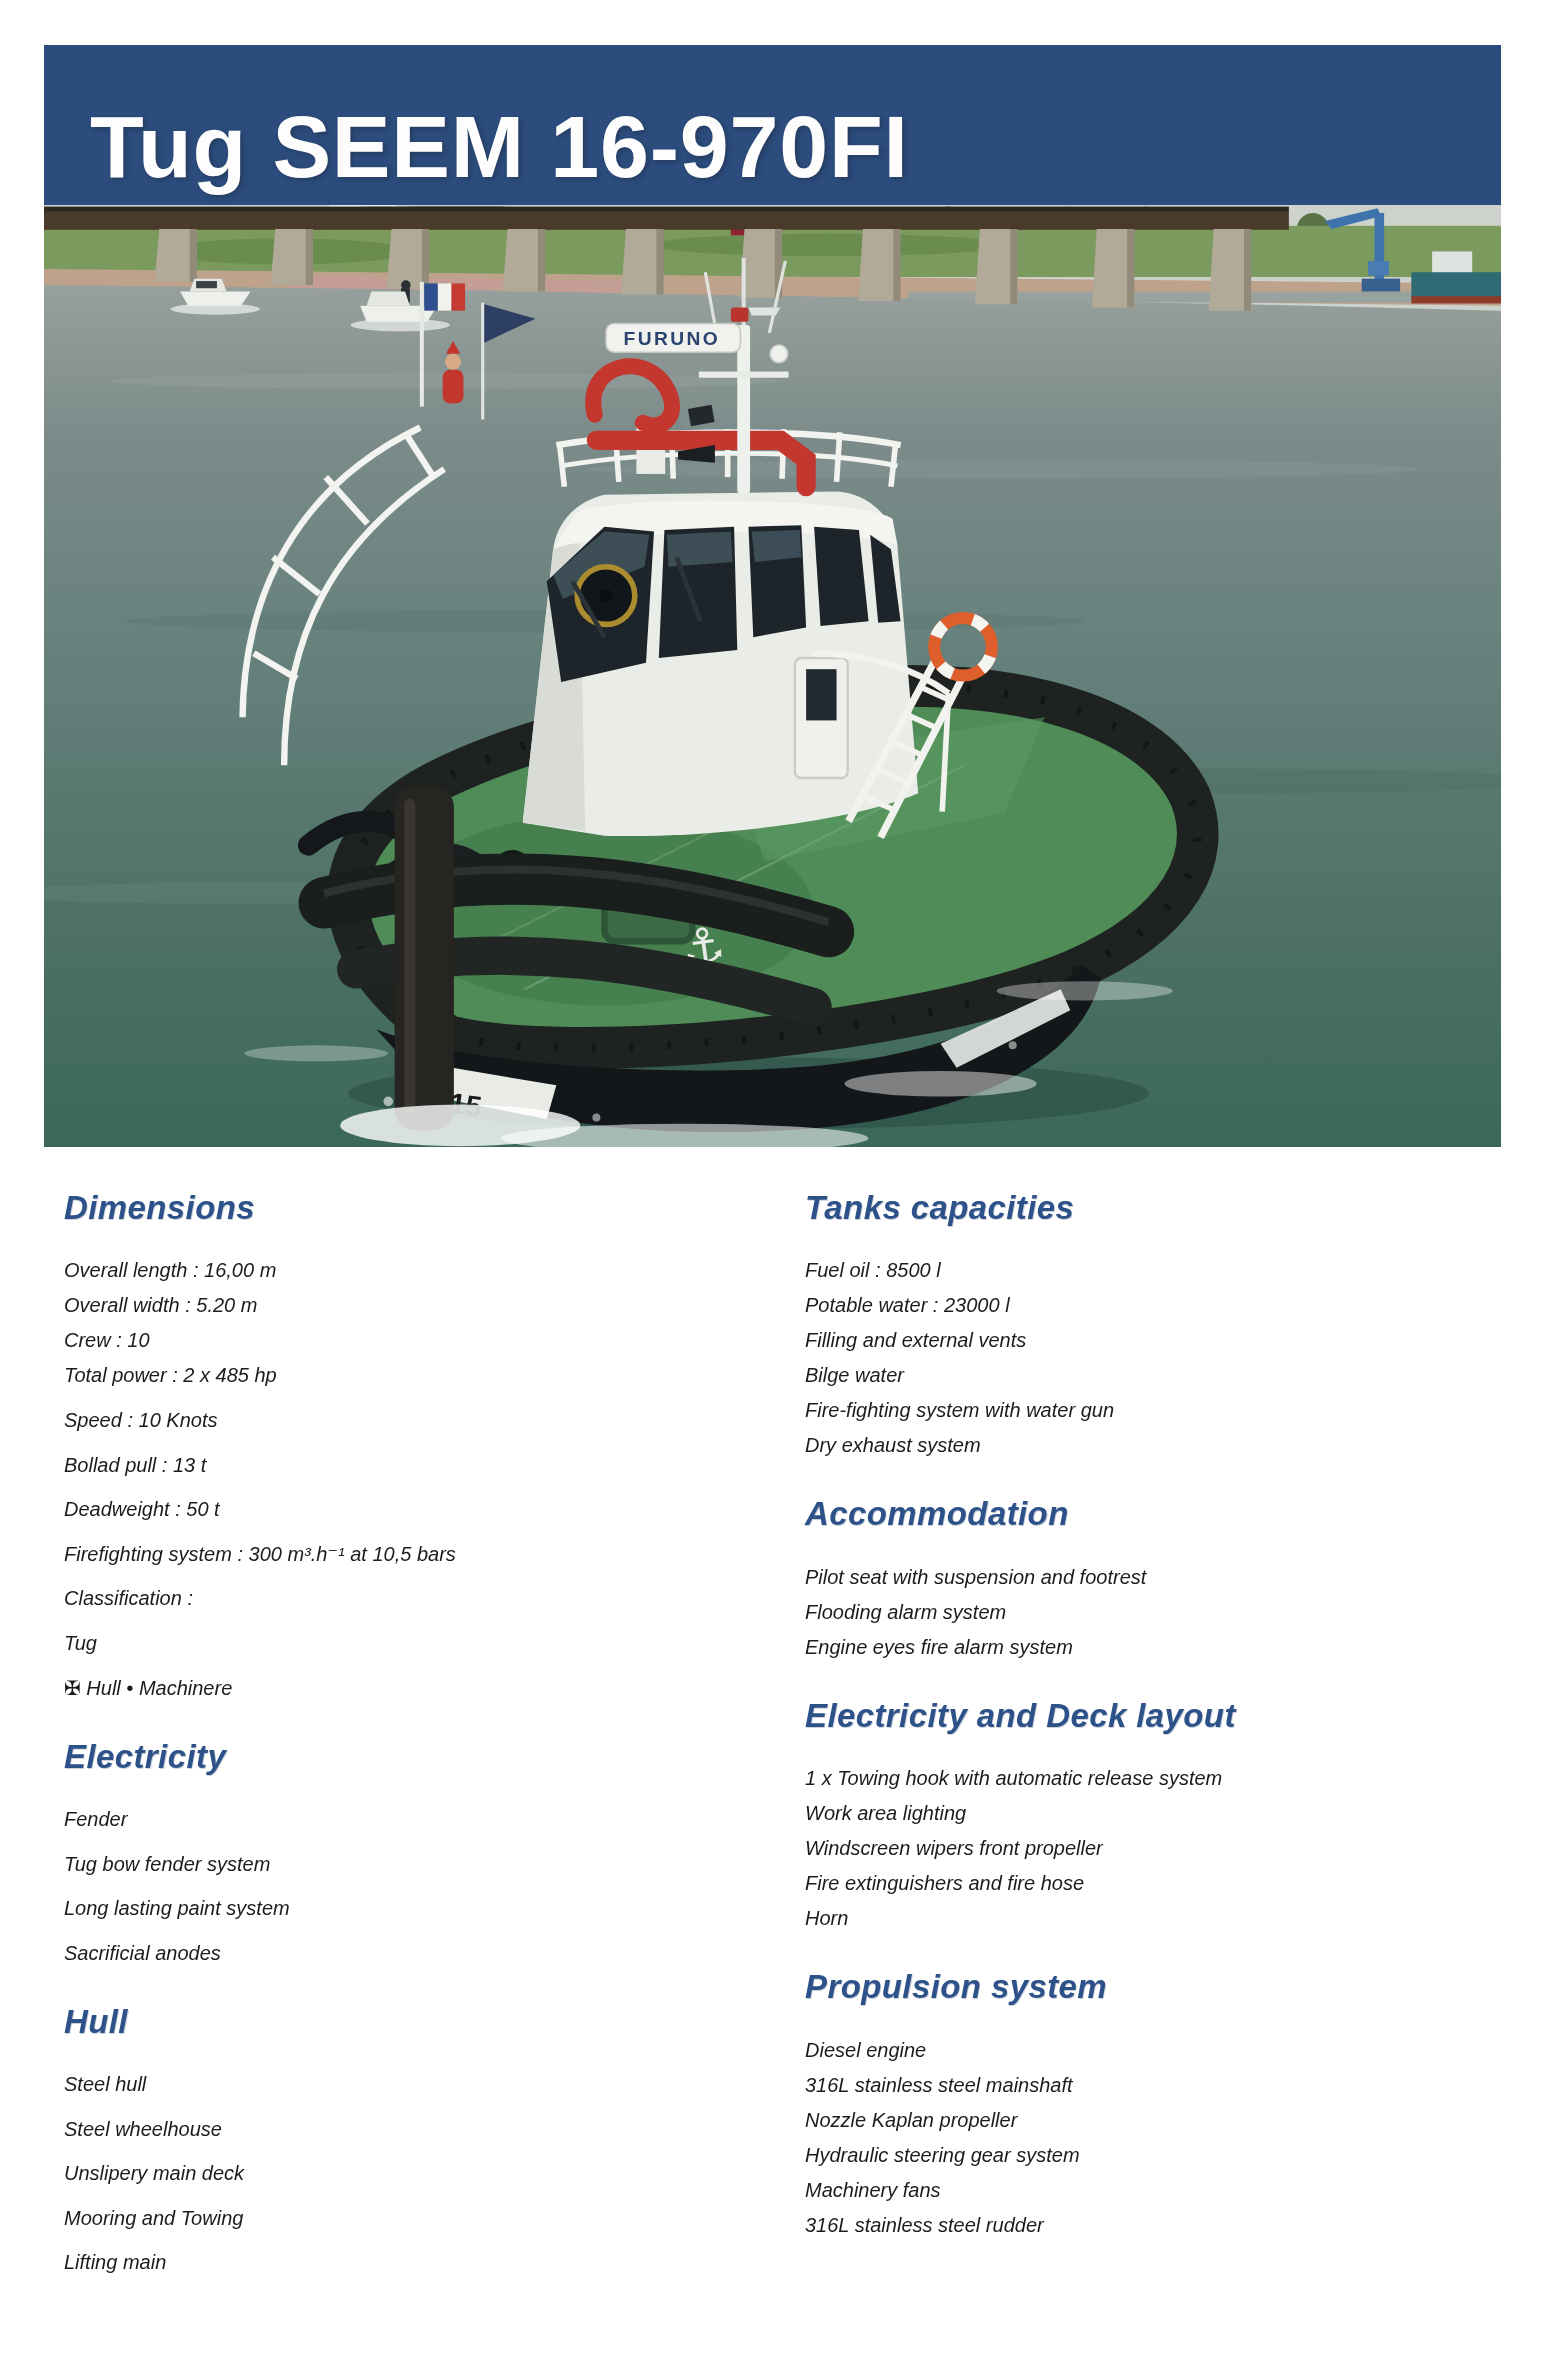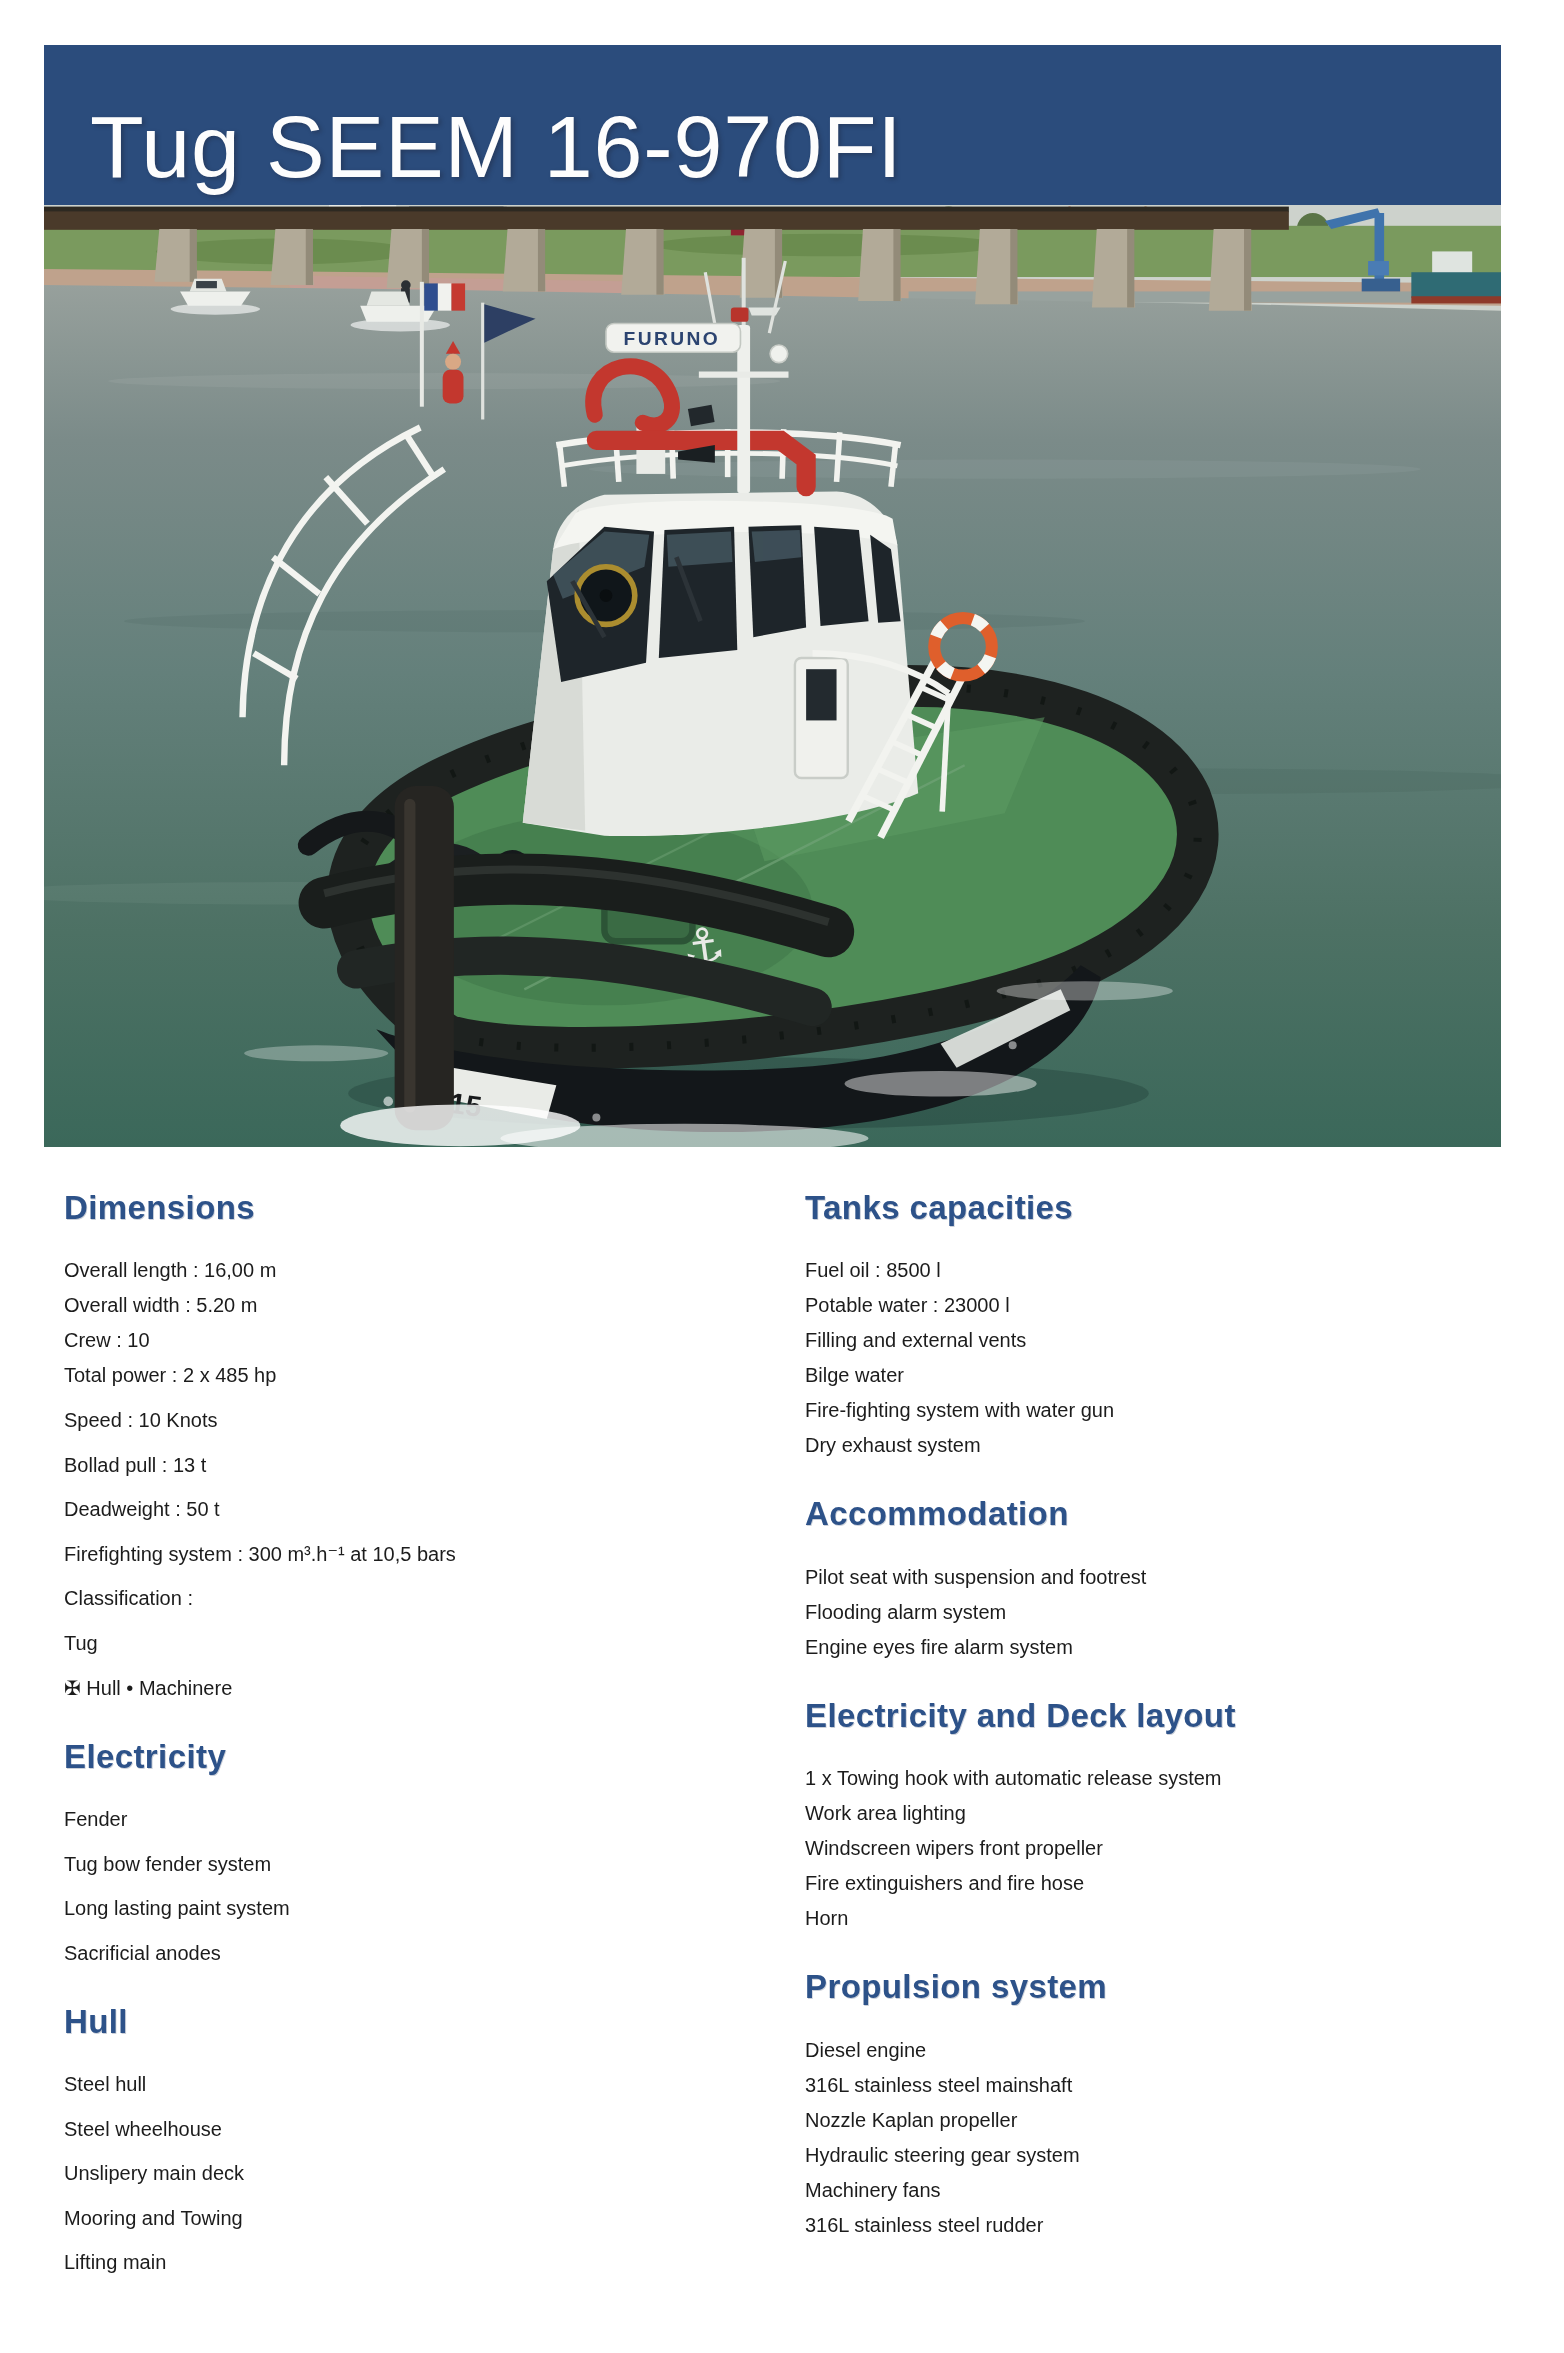--- a/index.html
+++ b/index.html
@@ -9,28 +9,28 @@
   body{
     width:1564px;height:2354px;position:relative;
     font-family:"Liberation Sans","DejaVu Sans",sans-serif;
     color:var(--body);background:var(--paper);overflow:hidden;
   }
   .banner{
     position:absolute;left:44px;top:45px;width:1457px;height:160px;
     background:var(--banner);display:flex;align-items:flex-end;
   }
   .banner .title{
-    padding:0 0 14.4px 46px;font-size:88px;font-weight:400;letter-spacing:0.8px;
+    padding:0 0 14.4px 46px;font-size:88px;font-weight:700;letter-spacing:0.8px;
     color:#fdfdfd;line-height:1;white-space:nowrap;
     text-shadow:2.4px 2.4px 4px rgba(30,35,55,.40);
   }
   .photo{
     position:absolute;left:44px;top:205px;width:1457px;height:942px;display:block;
   }
-  .col{position:absolute;top:1189px;width:721px;}
+  .col{position:absolute;top:1189px;width:721px;font-style:italic;}
   .col-left{left:64px;}
   .col-right{left:805px;}
   .section-heading{
     font-size:33px;font-weight:700;color:var(--heading);letter-spacing:0.4px;
     line-height:38px;margin:32px 0 26.4px 0;
     text-shadow:0.8px 0.8px 0 rgba(160,170,185,.55);
   }
   .col .section-heading:first-child{margin-top:0;}
   .group{margin:0 0 9.6px 0;}
   .line{font-size:20px;line-height:35px;color:var(--body);white-space:nowrap;}

